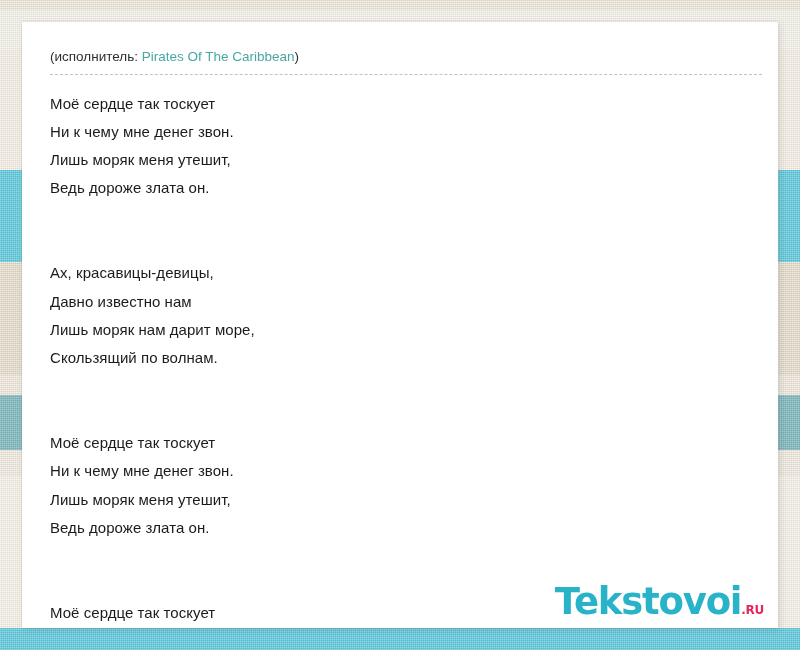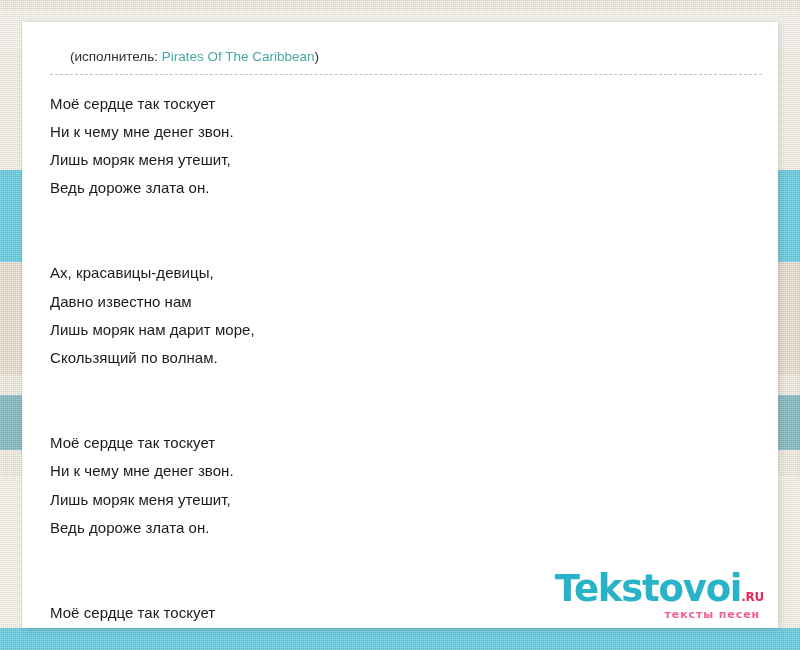--- a/index.html
+++ b/index.html
@@ -72,21 +72,20 @@
     line-height: 1.18;
     letter-spacing: 0.1px;
     margin-bottom: 5px;
   }
 
   #artist-line {
     font-size: 13.5px;
     color: #2f2f2f;
     padding-bottom: 8px;
     line-height: 1.3;
-    margin-left: 20px;
   }
 
   #artist-link {
     color: #49a8a4;
     text-decoration: none;
     cursor: pointer;
   }
 
   #header-divider {
     width: 712px;
@@ -187,16 +186,15 @@
 Ведь дороже злата он.
 
 
 Моё сердце так тоскует
 Ни к чему мне денег звон.
 Лишь моряк меня утешит,
 Ведь дороже злата он.</div>
 
   <div id="site-logo">
     <div><span id="logo-wordmark">Tekstovoi</span><span id="logo-tld">.RU</span></div>
-    <div id="logo-tagline">тексты песен</div>
   </div>
 
 </div>
 
 </body></html>

